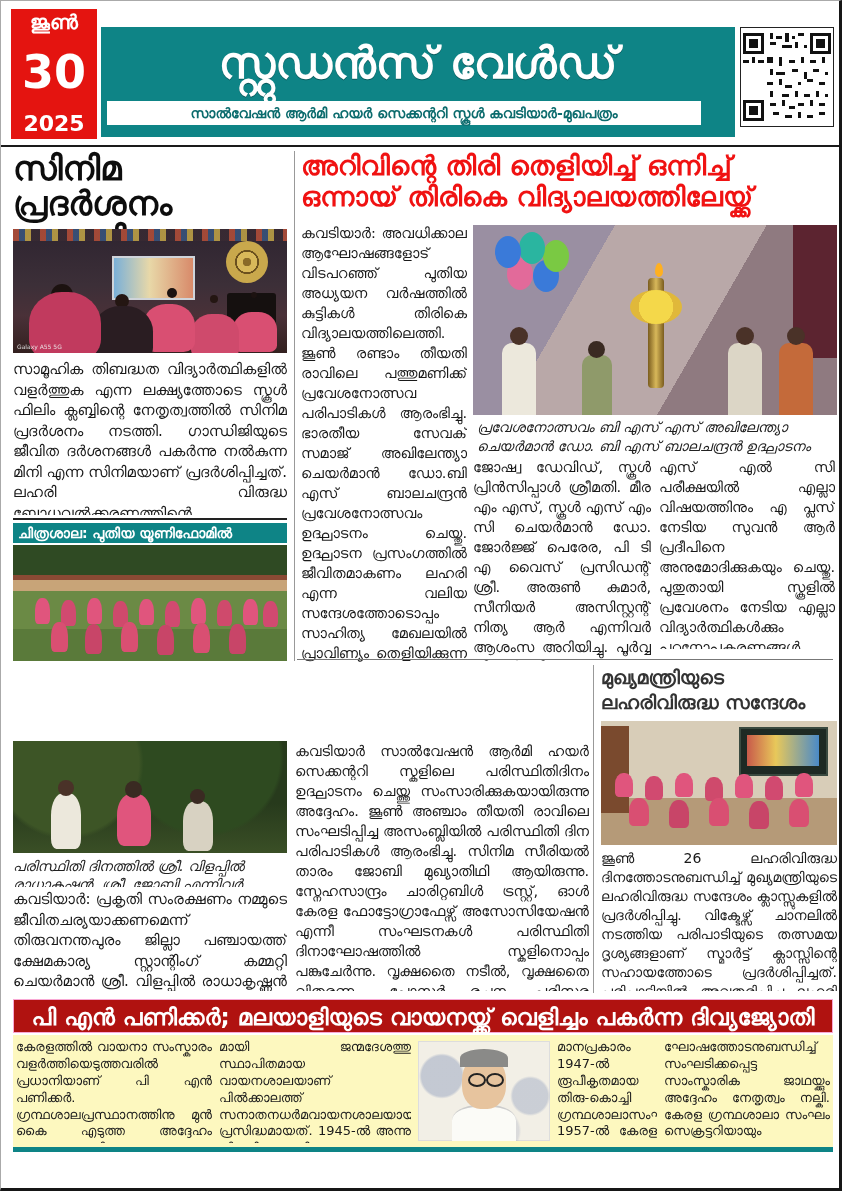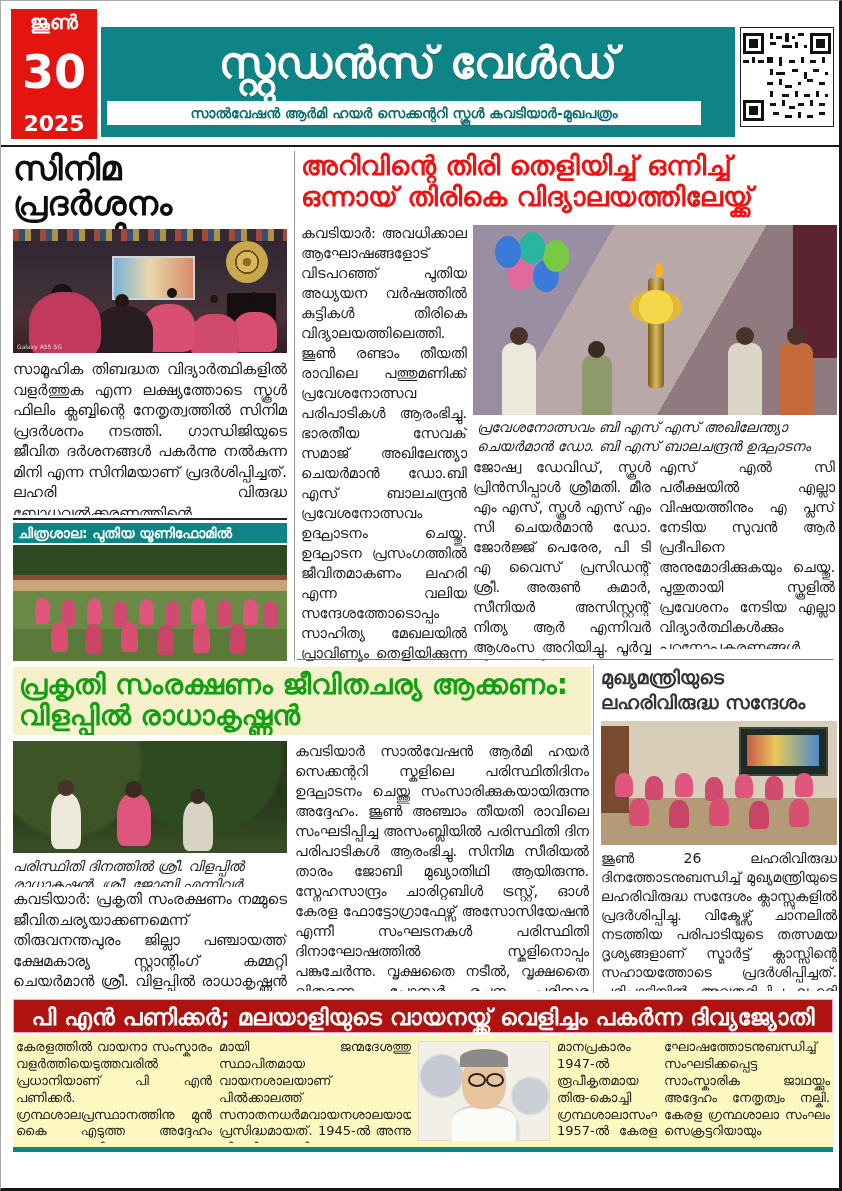--- a/index.html
+++ b/index.html
@@ -202,21 +202,20 @@
     <div class="person-w p2"></div>
     <div class="person-w p3"></div>
   </div>
 
   <div class="abs admission-caption caption">പ്രവേശനോത്സവം ബി എസ് എസ് അഖിലേന്ത്യാ ചെയർമാൻ ഡോ. ബി എസ് ബാലചന്ദ്രൻ ഉദ്ഘാടനം ചെയ്യുന്നു.</div>
   <div class="abs admission-col2 bodytxt">ജോഷ്വ ഡേവിഡ്, സ്കൂൾ പ്രിൻസിപ്പാൾ ശ്രീമതി. മീര എം എസ്, സ്കൂൾ എസ് എം സി ചെയർമാൻ ഡോ. ജോർജ്ജ് പെരേര, പി ടി എ വൈസ് പ്രസിഡന്റ് ശ്രീ. അരുൺ കുമാർ, സീനിയർ അസിസ്റ്റന്റ് നിത്യ ആർ എന്നിവർ ആശംസ അറിയിച്ചു. പൂർവ്വ വിദ്യാർത്ഥിയും സാമൂഹ്യ പ്രവർത്തകനുമായ ശ്രീ. വിനയചന്ദ്രൻ നായരെ ആദരിക്കുകയും എസ്</div>
   <div class="abs admission-col3 bodytxt">എസ് എൽ സി പരീക്ഷയിൽ എല്ലാ വിഷയത്തിനും എ പ്ലസ് നേടിയ സുവൻ ആർ പ്രദീപിനെ അനുമോദിക്കുകയും ചെയ്തു. പുതുതായി സ്കൂളിൽ പ്രവേശനം നേടിയ എല്ലാ വിദ്യാർത്ഥികൾക്കും പഠനോപകരണങ്ങൾ വിതരണം ചെയ്തു. ശ്രീമതി. ബീന ജോസഫ് കൃതജ്ഞത രേഖപ്പെടുത്തി.</div>
 
   <div class="abs hrule" style="left:296px;top:658px;width:536px;"></div>
 
-  <div class="abs env-headline">പ്രകൃതി സംരക്ഷണം ജീവിതചര്യ ആക്കണം: വിളപ്പിൽ രാധാകൃഷ്ണൻ</div>
 
   <div class="abs photo photo-planting">
     <div class="plant-w1"></div>
     <div class="plant-fig"></div>
     <div class="plant-w2"></div>
   </div>
 
   <div class="abs env-caption caption">പരിസ്ഥിതി ദിനത്തിൽ ശ്രീ. വിളപ്പിൽ രാധാകൃഷ്ണൻ, ശ്രീ. ജോബി എന്നിവർ ചേർന്ന് വൃക്ഷതൈ നടുന്നു.</div>
   <div class="abs env-left-body bodytxt">കവടിയാർ: പ്രകൃതി സംരക്ഷണം നമ്മുടെ ജീവിതചര്യയാക്കണമെന്ന് തിരുവനന്തപുരം ജില്ലാ പഞ്ചായത്ത് ക്ഷേമകാര്യ സ്റ്റാന്റിംഗ് കമ്മറ്റി ചെയർമാൻ ശ്രീ. വിളപ്പിൽ രാധാകൃഷ്ണൻ അഭിപ്രായപ്പെട്ടു.</div>
   <div class="abs env-right-body bodytxt">കവടിയാർ സാൽവേഷൻ ആർമി ഹയർ സെക്കന്ററി സ്കുളിലെ പരിസ്ഥിതിദിനം ഉദ്ഘാടനം ചെയ്ത്തു സംസാരിക്കുകയായിരുന്നു അദ്ദേഹം. ജൂൺ അഞ്ചാം തീയതി രാവിലെ സംഘടിപ്പിച്ച അസംബ്ലിയിൽ പരിസ്ഥിതി ദിന പരിപാടികൾ ആരംഭിച്ചു. സിനിമ സീരിയൽ താരം ജോബി മുഖ്യാതിഥി ആയിരുന്നു. സ്നേഹസാന്ദ്രം ചാരിറ്റബിൾ ട്രസ്റ്റ്, ഓൾ കേരള ഫോട്ടോഗ്രാഫേഴ്സ് അസോസിയേഷൻ എന്നീ സംഘടനകൾ പരിസ്ഥിതി ദിനാഘോഷത്തിൽ സ്കുളിനൊപ്പം പങ്കുചേർന്നു. വൃക്ഷതൈ നടീൽ, വൃക്ഷതൈ വിതരണം, പോസ്റ്റർ രചന, പരിസര ശുചീകരണം, ക്വിസ് മത്സരം എന്നിവ ദിനാചരണത്തിന്റെ ഭാഗമായി നടത്തപ്പെട്ടു.</div>

